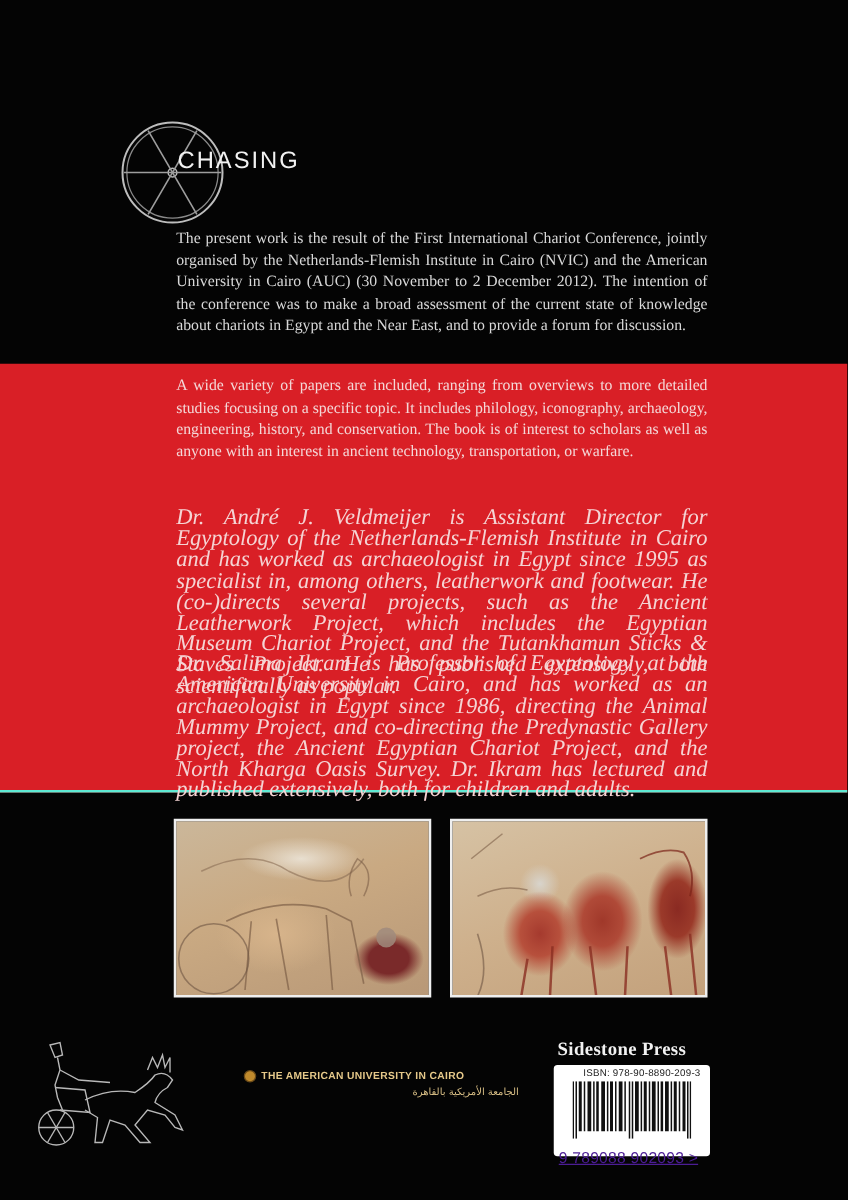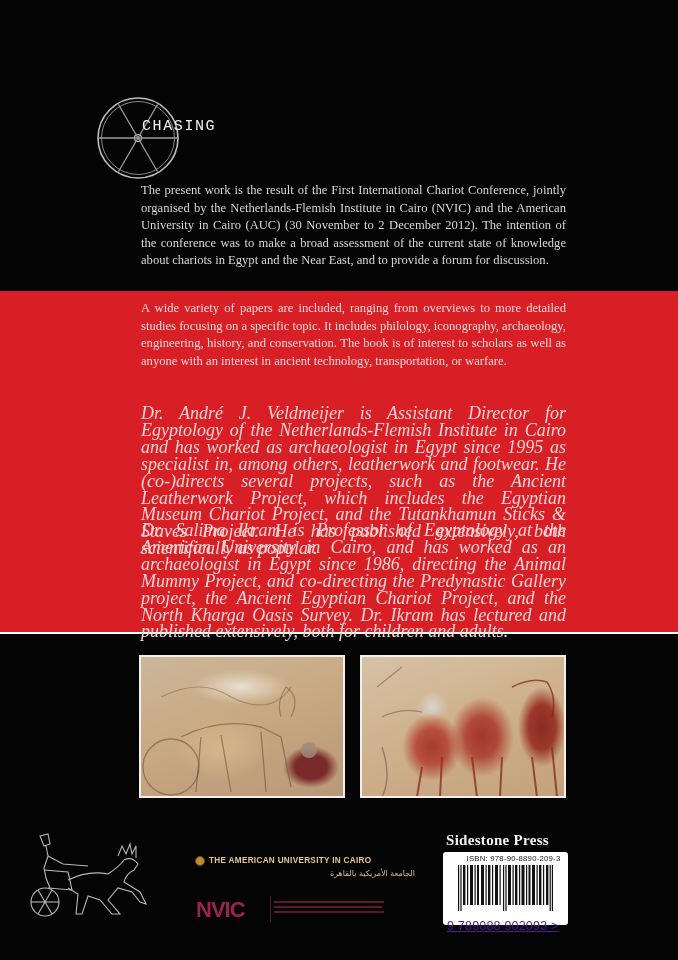--- a/index.html
+++ b/index.html
@@ -4,28 +4,28 @@
 <style>
   * { box-sizing: border-box; margin: 0; padding: 0; }
   html, body { width: 678px; height: 960px; background: #030303; overflow: hidden; }
   body { position: relative; font-family: "Liberation Serif", "DejaVu Serif", serif; color: #e8e8e8; }
 
   .cover { position: absolute; left: 0; top: 0; width: 678px; height: 960px; background: #040404; }
 
   
   .title-logo { position: absolute; left: 96px; top: 96px; width: 240px; height: 90px; }
   .wheel { position: absolute; left: 0; top: 0; width: 88px; height: 88px; }
-  .title-line1 { position: absolute; left: 46px; top: 22px; font-size: 15px; letter-spacing: 1.6px; color: #f2f2f2; font-family: Liberation Mono, monospace; }
+  .title-line1 { position: absolute; left: 46px; top: 22px; font-size: 19px; letter-spacing: 1.6px; color: #f2f2f2; font-family: Liberation Sans, sans-serif; }
   .title-line2 { position: absolute; left: 38px; top: 44px; font-size: 34px; letter-spacing: 1px; color: #f4f4f4; font-family: "Liberation Serif", serif; line-height: 1; }
 
   
   .intro { position: absolute; left: 141px; top: 182px; width: 425px; font-size: 12.6px; line-height: 17.6px; color: #d8d8d8; text-align: justify; }
 
   
-  .red-band { position: absolute; left: 0; top: 291px; width: 678px; height: 343px; background: #d91f26; border-bottom: 2px solid #ffffff; }
+  .red-band { position: absolute; left: 0; top: 291px; width: 678px; height: 343px; background: #d91f26; border-bottom: 2px solid #5eead4; }
   .red-text { position: absolute; left: 141px; width: 425px; text-align: justify; color: #f4d7d7; }
   .para-plain { top: 9px; font-size: 12.6px; line-height: 17.6px; }
   .para-italic { font-style: italic; font-size: 18px; line-height: 16.9px; color: #f5d4d4; }
   .bio1 { top: 114px; }
   .bio2 { top: 231px; }
 
   
   .photo { position: absolute; top: 655px; width: 206px; height: 143px; border: 2px solid #efefef; overflow: hidden; }
   .photo-1 { left: 139px; background:
       radial-gradient(ellipse 40px 30px at 170px 110px, #7a2a2a 0%, #7a2a2a 40%, transparent 70%),
@@ -125,29 +125,20 @@
       <path d="M90 26 L94 16 L98 24 L102 14 L104 24 L108 16 L108 28"></path>
     </g>
   </svg>
 
   <div class="auc">
     <span class="auc-seal"></span>
     <span class="auc-name">THE AMERICAN UNIVERSITY IN CAIRO</span>
     <span class="auc-arabic">الجامعة الأمريكية بالقاهرة</span>
   </div>
 
-  <div class="nvic">
-    <span class="nvic-mark">NVIC</span>
-    <span class="nvic-sep"></span>
-    <div class="nvic-lines">
-      <div class="nvic-line" style="width:110px"></div>
-      <div class="nvic-line" style="width:108px"></div>
-      <div class="nvic-line" style="width:110px"></div>
-    </div>
-  </div>
 
   <div class="publisher">Sidestone Press</div>
 
   <div class="barcode-box">
     <div class="isbn-label">ISBN: 978-90-8890-209-3</div>
     <svg class="bars" viewBox="0 0 95 46" width="95" height="46" preserveAspectRatio="none">
       <g fill="#111">
         <rect x="0" y="0" width="1.2" height="46"></rect>
           <rect x="2.4" y="0" width="1.2" height="46"></rect>
         <rect x="5" y="0" width="2.4" height="40"></rect>

